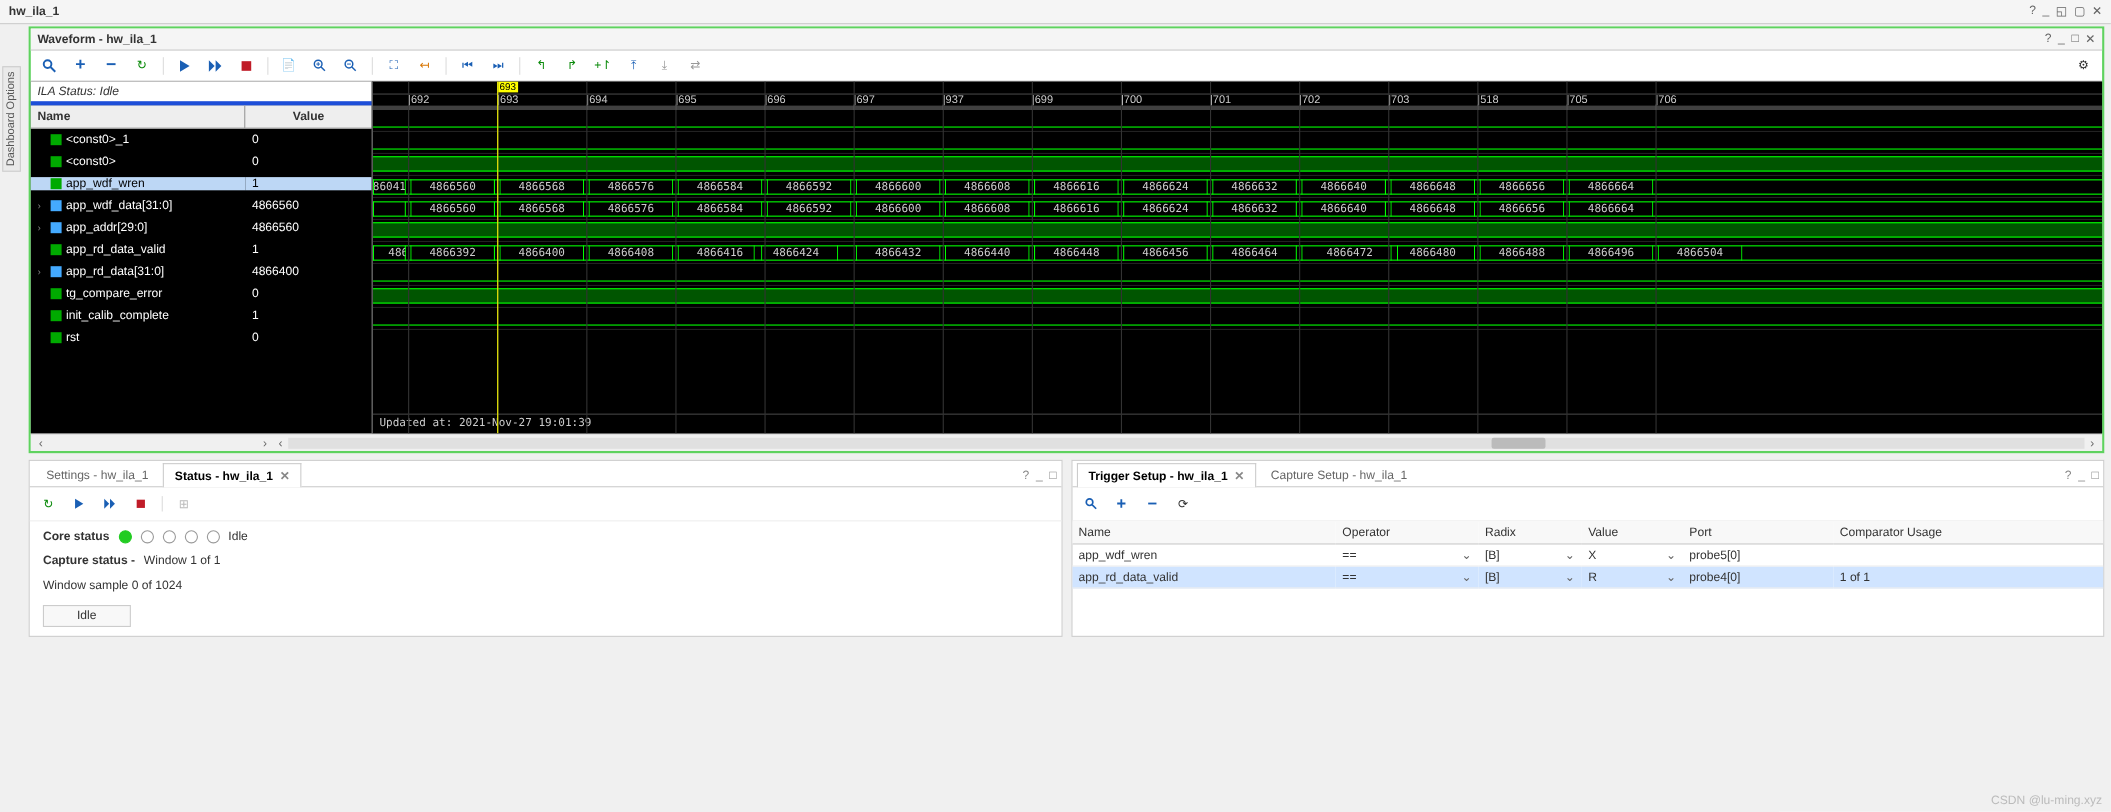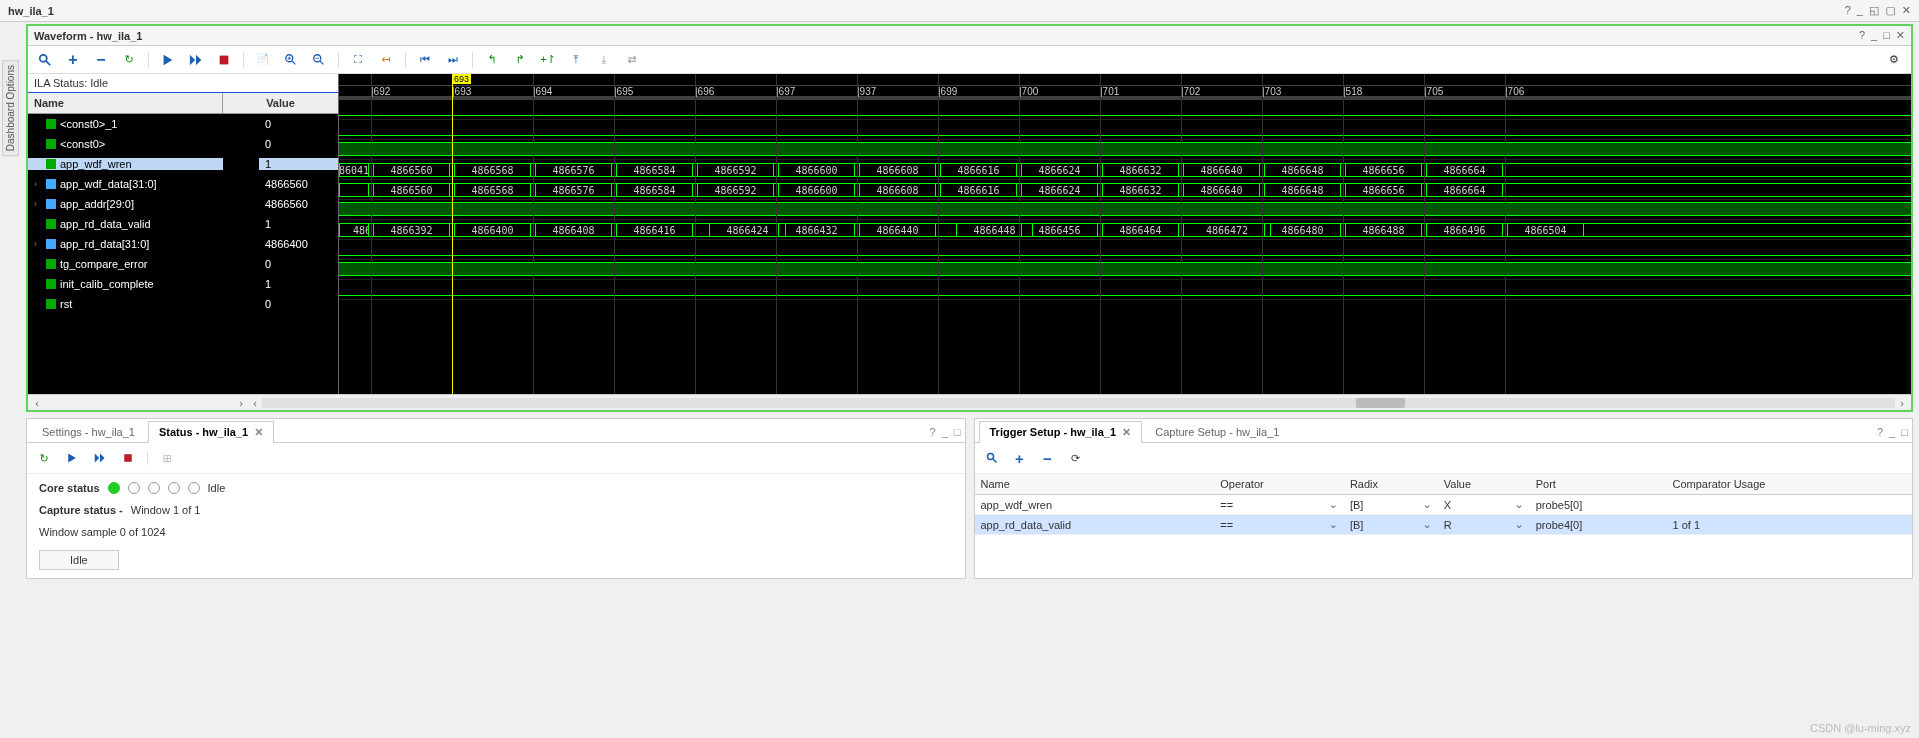--- a/index.html
+++ b/index.html
@@ -12,26 +12,26 @@
 .wave-panel { margin: 2px 6px 2px 26px; border: 2px solid #5fd25f; background: #fff; }
 .wave-title { height: 20px; background: #f5f5f5; border-bottom: 1px solid #ccc; display: flex; align-items: center; padding: 0 6px; }
 .wave-title .label { font-weight: bold; }
 .wave-ctrls { margin-left: auto; display: flex; gap: 6px; color: #666; }
 .toolbar { height: 28px; display: flex; align-items: center; gap: 10px; padding: 0 8px; border-bottom: 1px solid #ddd; }
 .toolbar svg { width: 14px; height: 14px; }
 .toolbar .sep { width: 1px; height: 16px; background: #ddd; }
 .tbtn { cursor: pointer; display: flex; align-items: center; justify-content: center; width: 18px; height: 18px; }
 .wave-body { display: flex; height: 320px; }
 .sig-panel { width: 310px; background: #000; color: #fff; display: flex; flex-direction: column; }
-.ila-status { background: #fff; color: #333; padding: 3px 6px; border-bottom: 1px solid #1d4ed8; }
+.ila-status { background: #fff; color: #333; padding: 3px 6px; border-bottom: 4px solid #1d4ed8; font-style: italic; }
 .name-val-hdr { display: flex; background: #eee; color: #333; }
 .name-hdr { width: 195px; padding: 4px 6px; border-right: 1px solid #999; border-bottom: 1px solid #999; font-weight: bold; }
 .val-hdr { flex: 1; padding: 4px 6px; border-bottom: 1px solid #999; font-weight: bold; text-align: center; }
 .sig-rows { flex: 1; }
-.sig-row { display: flex; height: 20px; align-items: center; gap: 36px; }
+.sig-row { display: flex; height: 20px; align-items: center; }
 .sig-name { width: 195px; padding: 0 6px; display: flex; align-items: center; gap: 4px; }
 .sig-name.sel { background: #bdd7f5; color: #000; }
 .sig-val { flex: 1; padding: 0 6px; }
 .sig-val.sel { background: #bdd7f5; color: #000; }
 .expand { color: #888; font-size: 9px; width: 8px; display: inline-block; }
 .ico-sig { width: 10px; height: 10px; display: inline-block; }
 .ico-sig.green { background: #0a0; }
 .ico-sig.blue { background: #4af; }
 .sig-name.inset { padding-left: 18px; }
 .wave-area { flex: 1; background: #000; position: relative; overflow: hidden; border-left: 1px solid #666; }
@@ -323,43 +323,44 @@
             <div class="wv-high" style="left: 0px; right: 0px;"></div>
           </div>
           <div class="bus">
             <div class="bus-line-t" style="left: 0px; right: 0px;"></div>
             <div class="bus-line-b" style="left: 0px; right: 0px;"></div>
             <div class="bus-seg" style="left: 0px; width: 30px; padding-left: 16px;">486</div>
             <div class="bus-seg" style="left: 34px; width: 77px;">4866392</div>
             <div class="bus-seg" style="left: 115px; width: 77px;">4866400</div>
             <div class="bus-seg" style="left: 196px; width: 77px;">4866408</div>
             <div class="bus-seg" style="left: 277px; width: 77px;">4866416</div>
-            <div class="bus-seg" style="left: 370px; width: 77px;">4866424</div>
+            <div class="bus-seg" style="left: 346px; width: 77px;">4866424</div>
             <div class="bus-seg" style="left: 439px; width: 77px;">4866432</div>
             <div class="bus-seg" style="left: 520px; width: 77px;">4866440</div>
-            <div class="bus-seg" style="left: 601px; width: 77px; margin-left: 16px;">4866448</div>
+            <div class="bus-seg" style="left: 601px; width: 77px;">4866448</div>
             <div class="bus-seg" style="left: 682px; width: 77px;">4866456</div>
             <div class="bus-seg" style="left: 763px; width: 77px;">4866464</div>
             <div class="bus-seg" style="left: 844px; width: 88px;">4866472</div>
             <div class="bus-seg" style="left: 925px; width: 77px;">4866480</div>
             <div class="bus-seg" style="left: 1006px; width: 77px;">4866488</div>
             <div class="bus-seg" style="left: 1087px; width: 77px;">4866496</div>
             <div class="bus-seg" style="left: 1168px; width: 77px;">4866504</div>
           </div>
           <div class="wv-row">
             <div class="wv-low" style="left: 0px; right: 0px;"></div>
           </div>
           <div class="wv-row">
             <div class="wv-high" style="left: 0px; right: 0px;"></div>
           </div>
           <div class="wv-row">
             <div class="wv-low" style="left: 0px; right: 0px;"></div>
           </div>
         </div>
       <div class="cursor-line" style="left:113px"></div>
+      <div class="timestamp">Updated at: 2021-Nov-27 19:01:39</div>
     <div class="grid-line" style="left: 32px;"></div>
         <div class="grid-line" style="left: 113px;"></div>
         <div class="grid-line" style="left: 194px;"></div>
         <div class="grid-line" style="left: 275px;"></div>
         <div class="grid-line" style="left: 356px;"></div>
         <div class="grid-line" style="left: 437px;"></div>
         <div class="grid-line" style="left: 518px;"></div>
         <div class="grid-line" style="left: 599px;"></div>
         <div class="grid-line" style="left: 680px;"></div>
         <div class="grid-line" style="left: 761px;"></div>

